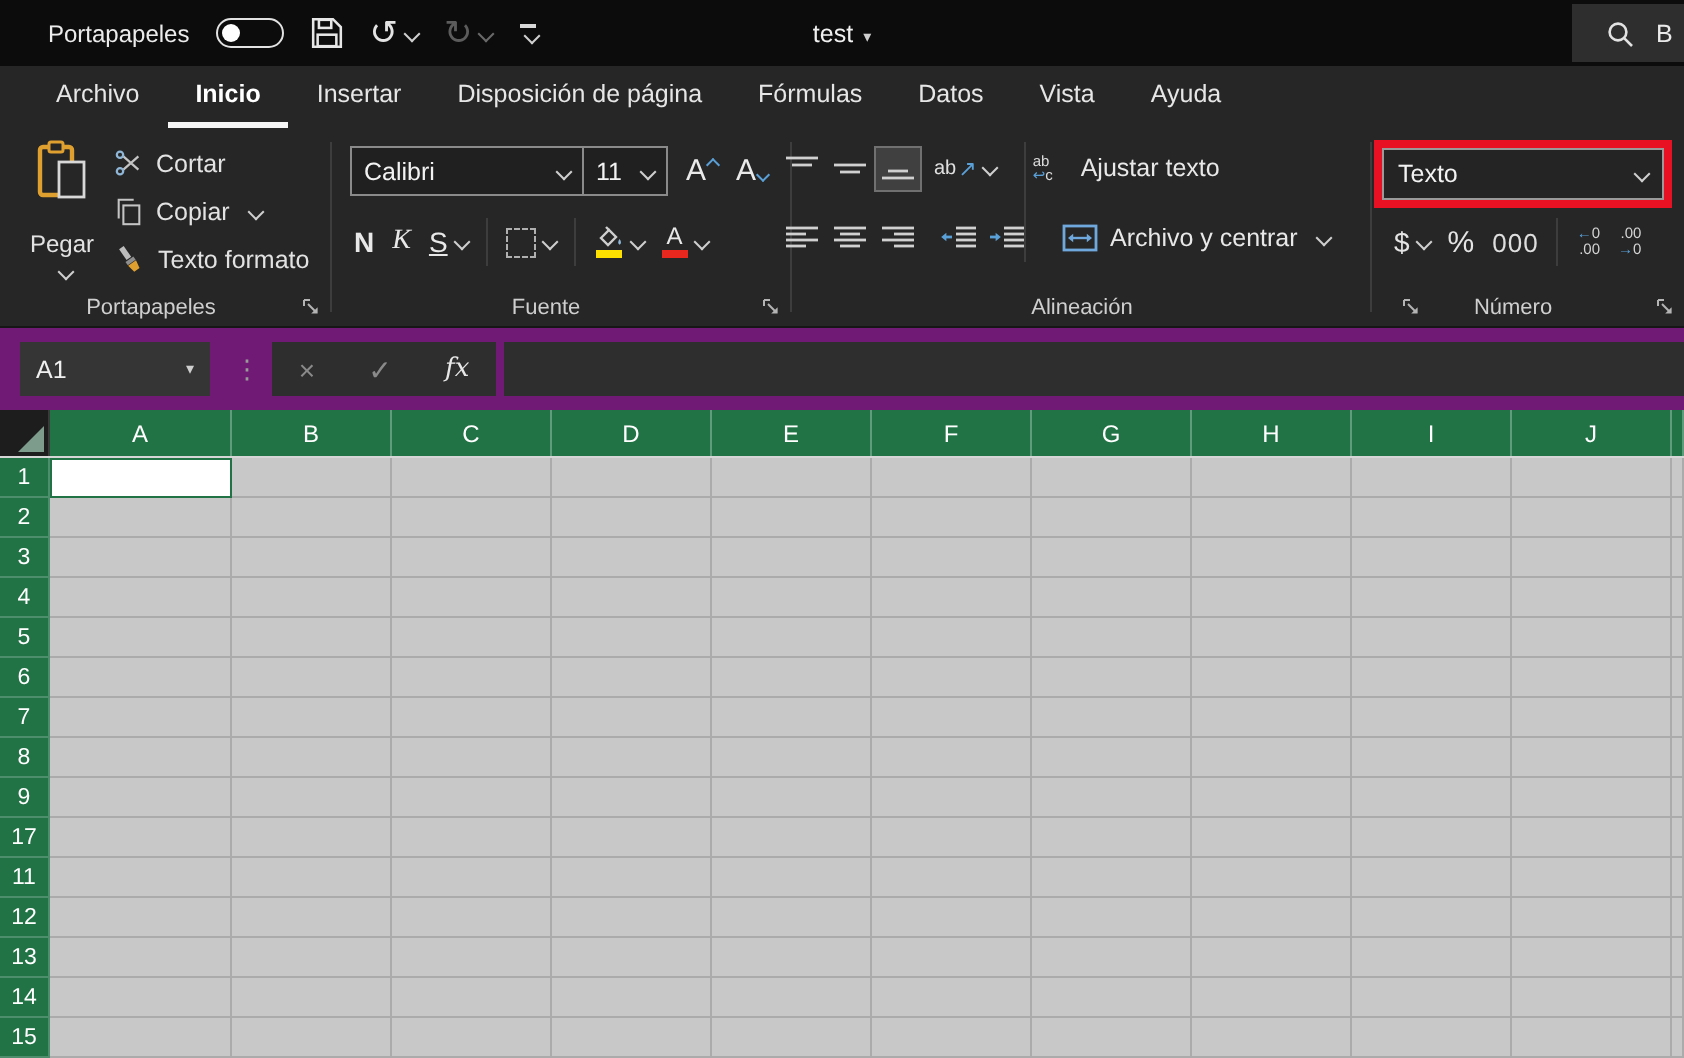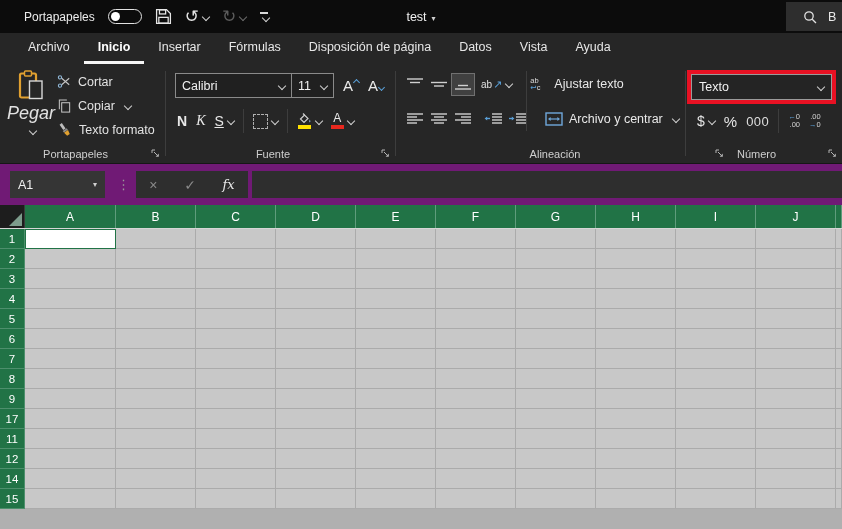--- a/index.html
+++ b/index.html
@@ -30,21 +30,21 @@
   .tab{display:flex;align-items:center;padding:0 14px;font-size:12.5px;color:#e6e6e6;border-bottom:3px solid transparent;box-sizing:border-box;}
   .tab.selected{font-weight:700;color:#fff;border-bottom-color:#f5f5f5;}
   
   .ribbon{height:99px;background:#262626;position:relative;color:#e2e2e2;border-bottom:1px solid #161616;box-sizing:content-box;}
   .vsep{position:absolute;top:7px;height:85px;width:1px;background:#3d3d3d;}
   .grp{position:absolute;top:0;height:99px;}
   .grp-label{position:absolute;bottom:3px;left:0;right:14px;text-align:center;font-size:11px;color:#cfcfcf;}
   .launcher{position:absolute;right:5px;bottom:5px;}
   
   .paste-btn{position:absolute;left:8px;top:6px;width:46px;height:76px;display:flex;flex-direction:column;align-items:center;}
-  .paste-label{font-size:18px;margin-top:2px;font-style:italic;}
+  .paste-label{font-size:12px;margin-top:14px;}
   .clip-stack{position:absolute;left:57px;top:7px;display:flex;flex-direction:column;gap:3px;}
   .clip-item{display:flex;align-items:center;gap:6px;font-size:12.5px;height:21px;}
   
   .combo{background:#202020;border:1px solid #8a8a8a;display:flex;align-items:center;font-size:12.5px;color:#f2f2f2;box-sizing:border-box;padding:0 6px;}
   .combo .chev{margin-left:auto;}
   .font-row1{position:absolute;left:10px;top:9px;display:flex;align-items:center;}
   .combo-family{width:117px;height:25px;}
   .combo-size{width:43px;height:25px;margin-left:-1px;}
   .fsize-btn{display:flex;align-items:flex-start;margin-left:9px;font-size:15px;color:#eaeaea;}
   .fsize-btn .chev{width:4px;height:4px;margin-left:1px;margin-top:3px;}
@@ -133,22 +133,22 @@
         </svg>
     </span>
     <span class="search-text">B</span>
   </div>
 </div>
 
 <div class="tabrow" id="tabrow">
     <div class="tab">Archivo</div>
     <div class="tab selected">Inicio</div>
     <div class="tab">Insertar</div>
+    <div class="tab">Disposición de página</div>
     <div class="tab">Fórmulas</div>
-    <div class="tab">Disposición de página</div>
     <div class="tab">Datos</div>
     <div class="tab">Vista</div>
     <div class="tab">Ayuda</div>
   </div>
 
 <div class="ribbon">
 
   <div class="grp" style="left:0;width:165px;">
     <div class="paste-btn">
       <span>
@@ -257,21 +257,21 @@
     <span class="launcher">
       <svg width="9" height="9" viewBox="0 0 9 9">
           <path d="M1 1 H4 M1 1 V4" stroke="#b4b4b4" fill="none"></path>
           <path d="M3 3 L6.6 6.6" stroke="#b4b4b4"></path>
           <polygon points="7.8,4.6 7.8,7.8 4.6,7.8" fill="#b4b4b4"></polygon>
         </svg>
     </span>
   </div>
   <div class="vsep" style="left:395px;"></div>
 
-  <div class="grp" style="left:395px;width:290px;padding-left:44px;">
+  <div class="grp" style="left:381px;width:290px;padding-left:44px;">
     <div class="al-row1">
       <span class="al-btn">
         <svg width="18" height="14" viewBox="0 0 18 14" stroke="#d0d0d0" stroke-width="1.4">
             <path d="M1 2 H17"></path>
             <path d="M4 5.5 H14"></path>
           </svg>
       </span>
       <span class="al-btn">
         <svg width="18" height="14" viewBox="0 0 18 14" stroke="#d0d0d0" stroke-width="1.4">
             <path d="M1 5.5 H17"></path>
@@ -599,20 +599,34 @@
       <div class="cell" style="width: 80px;"></div>
       <div class="cell" style="width: 80px;"></div>
       <div class="cell" style="width: 80px;"></div>
       <div class="cell" style="width: 80px;"></div>
       <div class="cell" style="width: 80px;"></div>
       <div class="cell" style="width: 80px;"></div>
       <div class="cell" style="width: 80px;"></div>
       <div class="cell" style="width: 6px;"></div>
     </div>
     <div class="grid-row">
+      <div class="row-header">13</div>
+      <div class="cell" style="width: 91px;"></div>
+      <div class="cell" style="width: 80px;"></div>
+      <div class="cell" style="width: 80px;"></div>
+      <div class="cell" style="width: 80px;"></div>
+      <div class="cell" style="width: 80px;"></div>
+      <div class="cell" style="width: 80px;"></div>
+      <div class="cell" style="width: 80px;"></div>
+      <div class="cell" style="width: 80px;"></div>
+      <div class="cell" style="width: 80px;"></div>
+      <div class="cell" style="width: 80px;"></div>
+      <div class="cell" style="width: 6px;"></div>
+    </div>
+    <div class="grid-row">
       <div class="row-header">14</div>
       <div class="cell" style="width: 91px;"></div>
       <div class="cell" style="width: 80px;"></div>
       <div class="cell" style="width: 80px;"></div>
       <div class="cell" style="width: 80px;"></div>
       <div class="cell" style="width: 80px;"></div>
       <div class="cell" style="width: 80px;"></div>
       <div class="cell" style="width: 80px;"></div>
       <div class="cell" style="width: 80px;"></div>
       <div class="cell" style="width: 80px;"></div>

